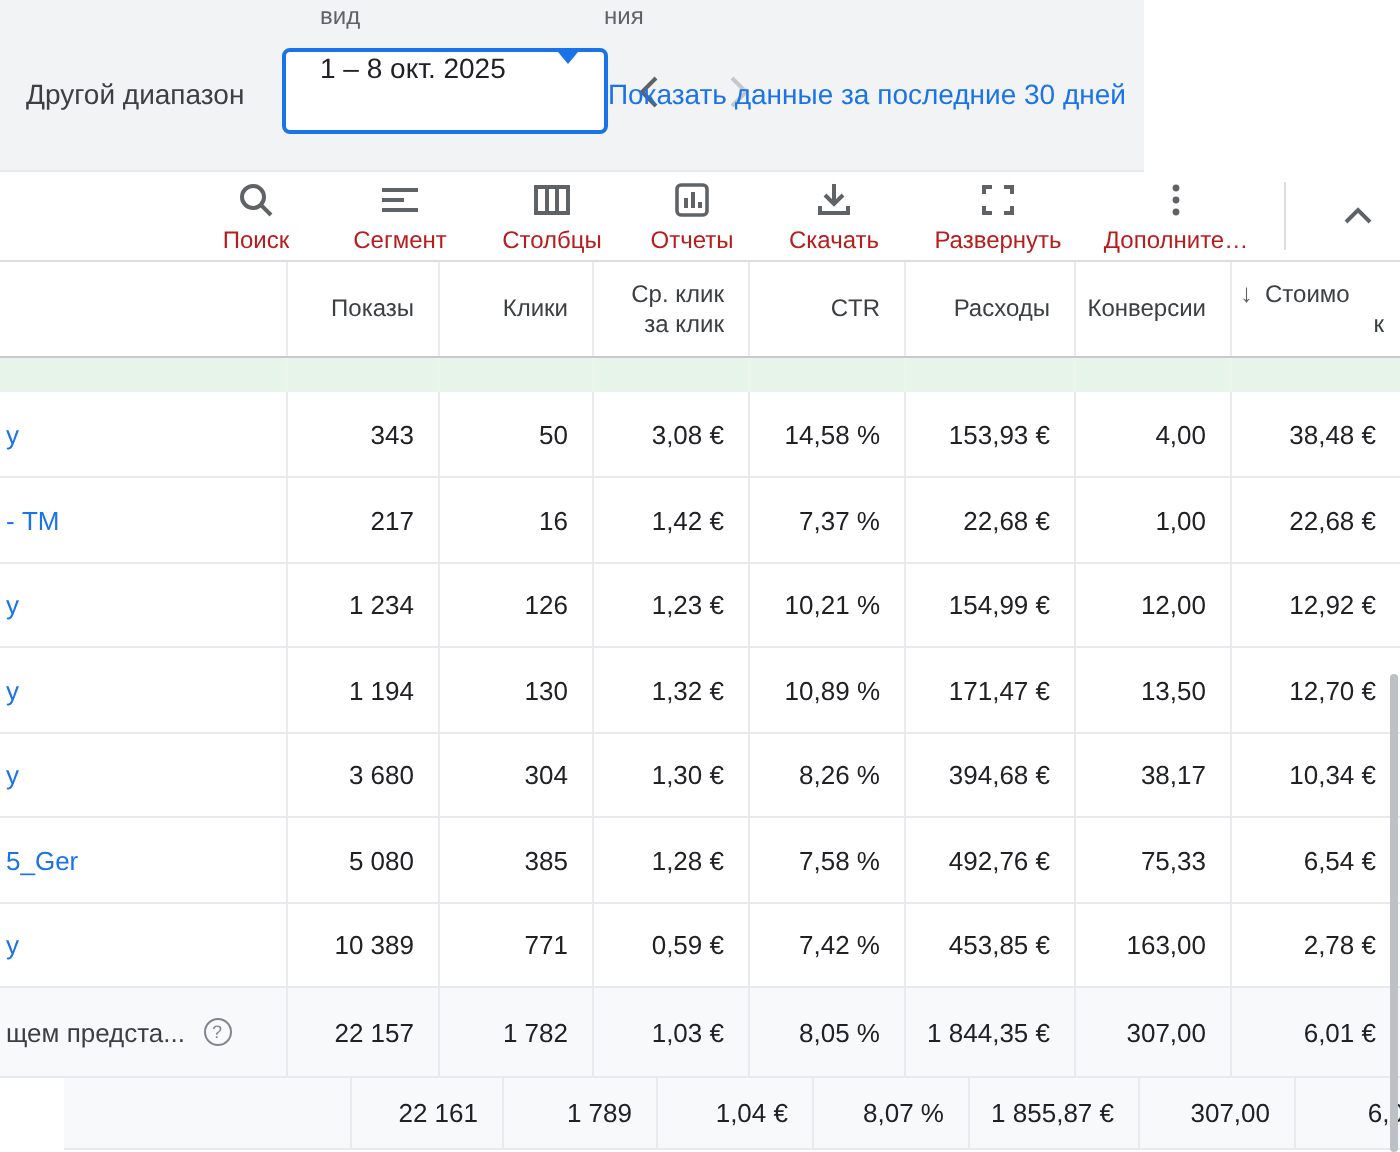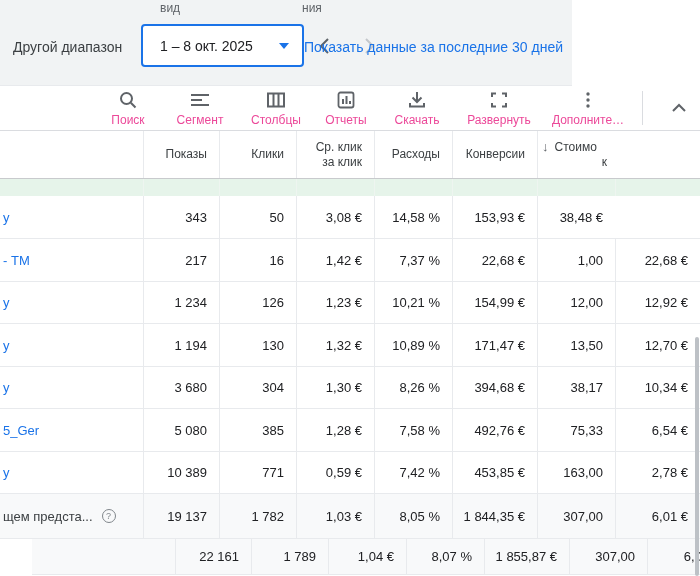--- a/index.html
+++ b/index.html
@@ -8,34 +8,34 @@
     font-family:"Liberation Sans","DejaVu Sans",sans-serif;
     background:#ffffff; position:relative; overflow:hidden; color:#202124;
   }
   
   .top-bar { position:absolute; top:0; left:0; width:572px; height:86px; background:#f1f3f4; border-bottom:1px solid #e8eaed; }
   .frag { position:absolute; top:1px; font-size:12px; color:#5f6368; }
   .frag-1 { left:160px; }
   .frag-2 { left:302px; }
   .range-label { position:absolute; left:13px; top:39px; font-size:14px; color:#3c4043; }
   .date-box { position:absolute; left:141px; top:24px; width:163px; height:43px; background:#fff;
-    border:2px solid #1a73e8; border-radius:4px; display:flex; align-items:center;
+    border:2px solid #1a73e8; border-radius:4px; display:flex; 
     justify-content:space-between; padding:0 13px 0 17px; cursor:pointer; }
   .date-box .date-text { font-size:14px; color:#202124; }
   .caret-down { width:0; height:0; border-left:5px solid transparent; border-right:5px solid transparent; border-top:6px solid #1a73e8; }
   .nav-chev { position:absolute; top:35px; width:22px; height:22px; display:flex; align-items:center; justify-content:center; cursor:pointer; }
   .nav-chev.prev { left:314px; }
   .nav-chev.next { left:358px; }
   .link-30 { position:absolute; right:9px; top:39px; font-size:14px; color:#1a73e8; cursor:pointer; white-space:nowrap; }
 
   
   .toolbar { position:absolute; top:86px; left:0; width:700px; height:44px; background:#fff;
     display:flex; align-items:center; padding-left:94px; }
   .titem { display:flex; flex-direction:column; align-items:center; justify-content:center; gap:3px; cursor:pointer; }
-  .titem .tlabel { font-size:12px; color:#ec4899; white-space:nowrap; }
+  .titem .tlabel { font-size:12px; color:#b91c1c; white-space:nowrap; }
   .titem svg { display:block; }
   .t-search{width:68px;} .t-segment{width:76px;} .t-columns{width:76px;} .t-reports{width:64px;}
   .t-download{width:78px;} .t-expand{width:86px;} .t-more{width:92px;}
   .tb-divider { width:1px; height:34px; background:#dadce0; margin-left:8px; }
   .collapse-btn { margin-left:20px; width:32px; height:32px; display:flex; align-items:center; justify-content:center; cursor:pointer; }
 
   
   .table { position:absolute; top:130px; left:0; width:700px; }
   .grid { display:grid; grid-template-columns:143px 76px 77px 78px 78px 85px 78px 85px; }
   .hrow { height:49px; border-top:1px solid #dadce0; border-bottom:1px solid #c8cacd; background:#fff; }
@@ -162,20 +162,21 @@
     </svg>
   </div>
 </div>
 
 <div class="table" id="table">
     <div class="grid hrow">
       <div class="hcell first"></div>
       <div class="hcell">Показы</div>
       <div class="hcell">Клики</div>
       <div class="hcell">Ср. клик за клик</div>
+      <div class="hcell">CTR</div>
       <div class="hcell">Расходы</div>
       <div class="hcell">Конверсии</div>
       <div class="hcell sorted">
         <div class="sorted-line1">
           <div class="sort-arrow">↓</div>
           <div class="">Стоимо</div>
         </div>
         <div class="sorted-line2">к</div>
       </div>
     </div>
@@ -191,20 +192,21 @@
     </div>
     <div class="grid drow" style="height: 43px;">
       <div class="cell label">
         <div class="row-link">у</div>
       </div>
       <div class="cell">343</div>
       <div class="cell">50</div>
       <div class="cell">3,08 €</div>
       <div class="cell">14,58 %</div>
       <div class="cell">153,93 €</div>
+      <div class="cell">4,00</div>
       <div class="cell">38,48 €</div>
     </div>
     <div class="grid drow" style="height: 43px;">
       <div class="cell label">
         <div class="row-link">- ТМ</div>
       </div>
       <div class="cell">217</div>
       <div class="cell">16</div>
       <div class="cell">1,42 €</div>
       <div class="cell">7,37 %</div>
@@ -270,21 +272,21 @@
       <div class="cell">7,42 %</div>
       <div class="cell">453,85 €</div>
       <div class="cell">163,00</div>
       <div class="cell">2,78 €</div>
     </div>
     <div class="grid drow summary" style="height: 45px;">
       <div class="cell label">
         <div class="row-total">щем предста...</div>
         <div class="help-icon">?</div>
       </div>
-      <div class="cell">19 137</div>
+      <div class="cell">22 157</div>
       <div class="cell">1 782</div>
       <div class="cell">1,03 €</div>
       <div class="cell">8,05 %</div>
       <div class="cell">1 844,35 €</div>
       <div class="cell">307,00</div>
       <div class="cell">6,01 €</div>
     </div>
     <div class="grid drow summary" style="height: 36px; margin-left: 32px;">
       <div class="cell label">
         <div class="row-total"></div>

